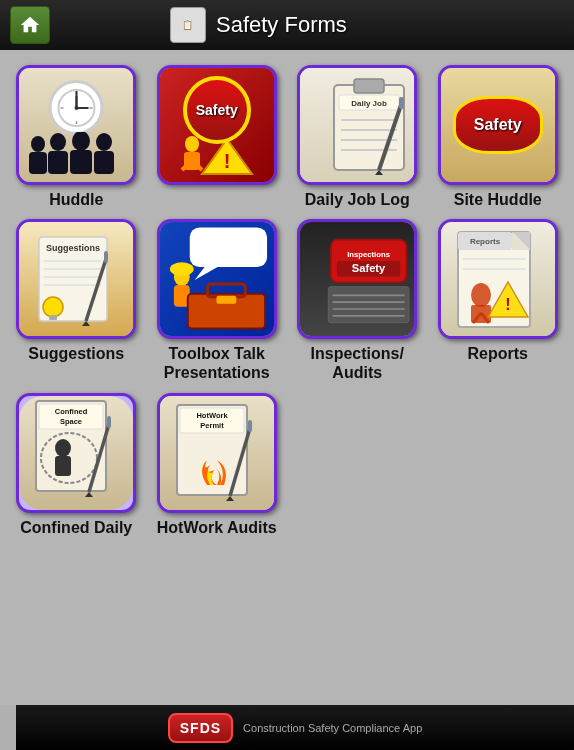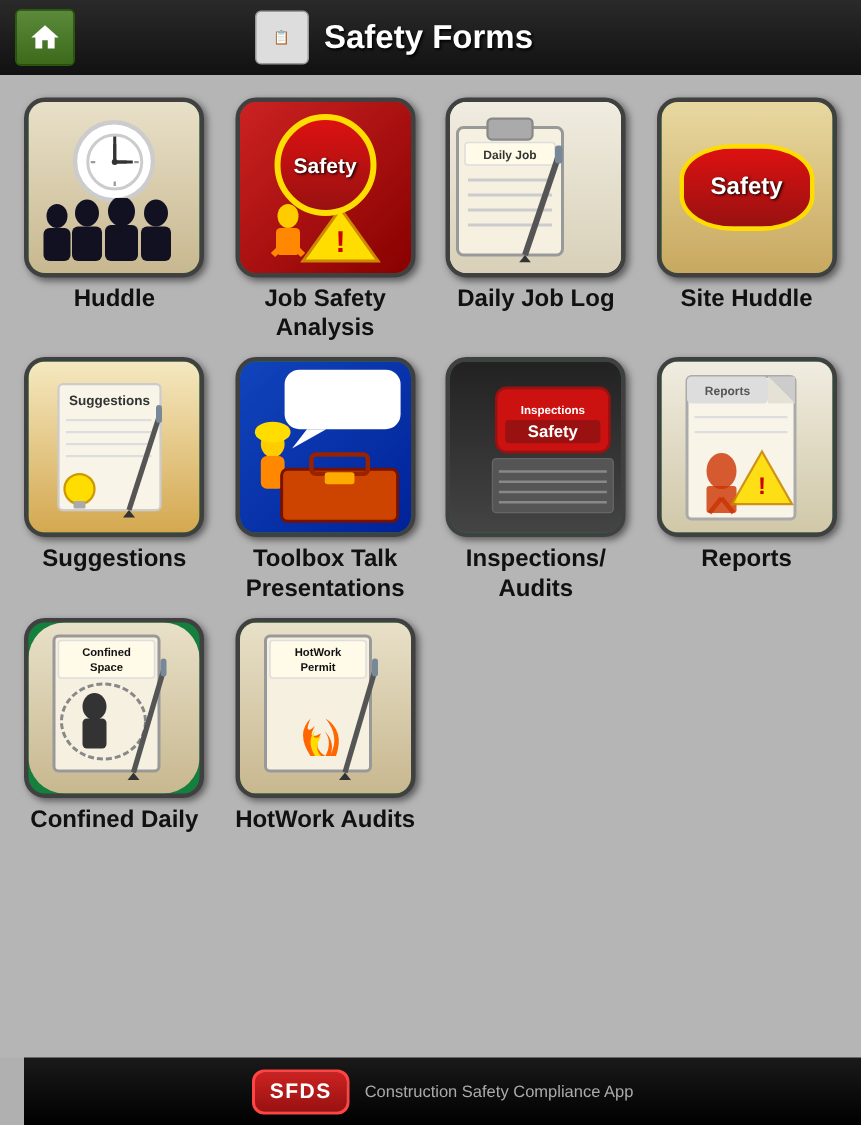--- a/index.html
+++ b/index.html
@@ -47,21 +47,21 @@
       align-items: center;
       justify-content: center;
       font-size: 9px;
       font-weight: bold;
       color: #333;
       border: 1px solid #999;
     }
     .header-title {
       color: white;
       font-size: 22px;
-      font-weight: bold;
+      font-weight: normal;
       margin-left: 10px;
       text-shadow: 1px 1px 2px #000;
     }
 
     
     .main {
       flex: 1;
       background: #b5b5b5;
       padding: 15px 10px;
       display: flex;
@@ -80,23 +80,23 @@
       display: flex;
       flex-direction: column;
       align-items: center;
       cursor: pointer;
     }
 
     .icon-box {
       width: 120px;
       height: 120px;
       border-radius: 14px;
-      border: 3px solid #404040;
+      border: 3px solid #6d28d9;
       overflow: hidden;
-      background: #15803d;
+      background: #c4b5fd;
       display: flex;
       align-items: center;
       justify-content: center;
       box-shadow: 2px 2px 5px rgba(0,0,0,0.5);
       position: relative;
     }
 
     .icon-label {
       margin-top: 5px;
       font-size: 16px;
@@ -293,27 +293,26 @@
               <rect x="12" y="18" width="16" height="18" rx="3" fill="#ff8800"></rect>
               <line x1="20" y1="26" x2="10" y2="36" stroke="#ff8800" stroke-width="4"></line>
               <line x1="20" y1="26" x2="30" y2="36" stroke="#ff8800" stroke-width="4"></line>
 
               <polygon points="55,5 80,40 30,40" fill="#ffdd00" stroke="#cc8800" stroke-width="2"></polygon>
               <text x="55" y="34" text-anchor="middle" font-size="20" font-weight="bold" fill="#cc0000">!</text>
             </svg>
           </div>
         </div>
       </div>
-      <span class="icon-label">Job Safety<br>Analysis</span>
     </div>
 
     <div class="grid-item">
       <div class="icon-box">
         <div class="icon-daily">
-          <div style="width:100%;height:100%;background:linear-gradient(to bottom,#f0ece0,#d8d0b8);display:flex;align-items:center;justify-content:flex-start;position:relative;">
+          <div style="width:100%;height:100%;background:linear-gradient(to bottom,#f0ece0,#d8d0b8);display:flex;align-items:center;justify-content:flex-end;position:relative;">
 
             <svg width="85" height="100" viewBox="0 0 85 100">
 
               <rect x="5" y="10" width="70" height="85" rx="4" fill="#f5f0e0" stroke="#999" stroke-width="2"></rect>
 
               <rect x="25" y="4" width="30" height="14" rx="3" fill="#aaa" stroke="#888" stroke-width="1.5"></rect>
 
               <rect x="10" y="20" width="60" height="15" rx="2" fill="#fffbe8" stroke="#ddd" stroke-width="1"></rect>
               <text x="40" y="31" text-anchor="middle" font-size="8" font-weight="bold" fill="#333">Daily Job</text>
 
@@ -445,21 +444,21 @@
         </div>
       </div>
       <span class="icon-label">Reports</span>
     </div>
   </div>
 
   <div class="grid" style="grid-template-columns: repeat(4,1fr);">
 
     <div class="grid-item">
       <div class="icon-box">
-        <div style="width:100%;height:100%;background:linear-gradient(to bottom,#e8e0c8,#c8b890);display:flex;align-items:center;justify-content:center;position:relative;border-radius:24px;">
+        <div style="width:100%;height:100%;background:linear-gradient(to bottom,#e8e0c8,#c8b890);display:flex;justify-content:center;position:relative;border-radius:24px;">
           <svg width="90" height="105" viewBox="0 0 90 105">
             <rect x="5" y="5" width="70" height="90" rx="3" fill="#f5f0e0" stroke="#999" stroke-width="2"></rect>
 
             <rect x="8" y="8" width="64" height="25" rx="2" fill="#fffbe8" stroke="#ddd"></rect>
             <text x="40" y="18" text-anchor="middle" font-size="7.5" font-weight="bold" fill="#111">Confined</text>
             <text x="40" y="28" text-anchor="middle" font-size="7.5" font-weight="bold" fill="#111">Space</text>
 
             <ellipse cx="32" cy="52" rx="8" ry="9" fill="#333"></ellipse>
             <rect x="24" y="60" width="16" height="20" rx="3" fill="#333"></rect>
 

